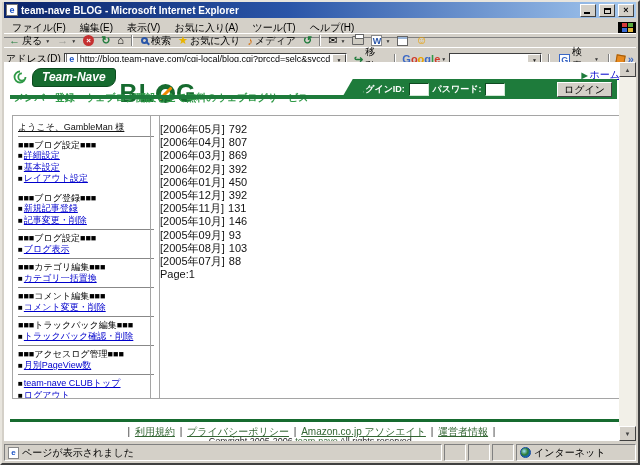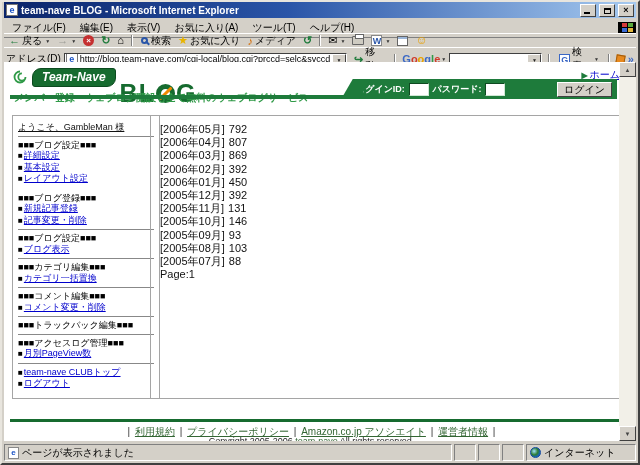--- a/index.html
+++ b/index.html
@@ -138,21 +138,21 @@
   .footer-copy { position:absolute; left:0; right:17px; top:374px; text-align:center; font-size:9px; color:#222;}
   .footer-copy a { color:#336633; text-decoration:underline; cursor:pointer;}
 
   
   .statusbar { position:absolute; left:2px; right:2px; bottom:2px; height:19px; background:#d4d0c8;
                display:flex; gap:2px; padding-top:2px; font-size:10px;}
   .pane { border:1px solid; border-color:#808080 #fff #fff #808080;
           display:flex; align-items:center; gap:3px; padding:0 3px; overflow:hidden;}
   .pane-msg { flex:1; }
   .pane-sm { width:22px; }
-  .pane-zone { width:110px; }
+  .pane-zone { width:120px; }
   .status-ie { width:11px; height:12px; background:#fff; border:1px solid #888; color:#1a52c4;
                font-weight:bold; font-size:8px; line-height:10px; text-align:center; flex:none;}
   .globe { width:11px; height:11px; border-radius:50%; flex:none;
            background: radial-gradient(circle at 35% 35%, #9fe0ff, #2e7d32 45%, #1565c0 75%);
            border:1px solid #0d47a1;}
 </style>
 </head>
 <body>
 
 <div class="window">
@@ -318,20 +318,21 @@
       <div class="sb-hdr">■■■ブログ設定■■■</div>
       <span class="sb-link"><span class="blt">■</span><a>ブログ表示</a></span>
       <hr>
       <div class="sb-hdr">■■■カテゴリ編集■■■</div>
       <span class="sb-link"><span class="blt">■</span><a>カテゴリ一括置換</a></span>
       <hr>
       <div class="sb-hdr">■■■コメント編集■■■</div>
       <span class="sb-link"><span class="blt">■</span><a>コメント変更・削除</a></span>
       <hr>
       <div class="sb-hdr">■■■トラックバック編集■■■</div>
+      <span class="sb-link"><span class="blt">■</span><a>トラックバック確認・削除</a></span>
       <hr>
       <div class="sb-hdr">■■■アクセスログ管理■■■</div>
       <span class="sb-link"><span class="blt">■</span><a>月別PageView数</a></span>
       <hr>
       <span class="sb-link"><span class="blt">■</span><a>team-nave CLUBトップ</a></span>
       <span class="sb-link"><span class="blt">■</span><a>ログアウト</a></span>
     </div>
 
     <div class="main-box">
       <div class="arch-row"><span>[2006年05月]</span><span class="arch-val">792</span></div>

